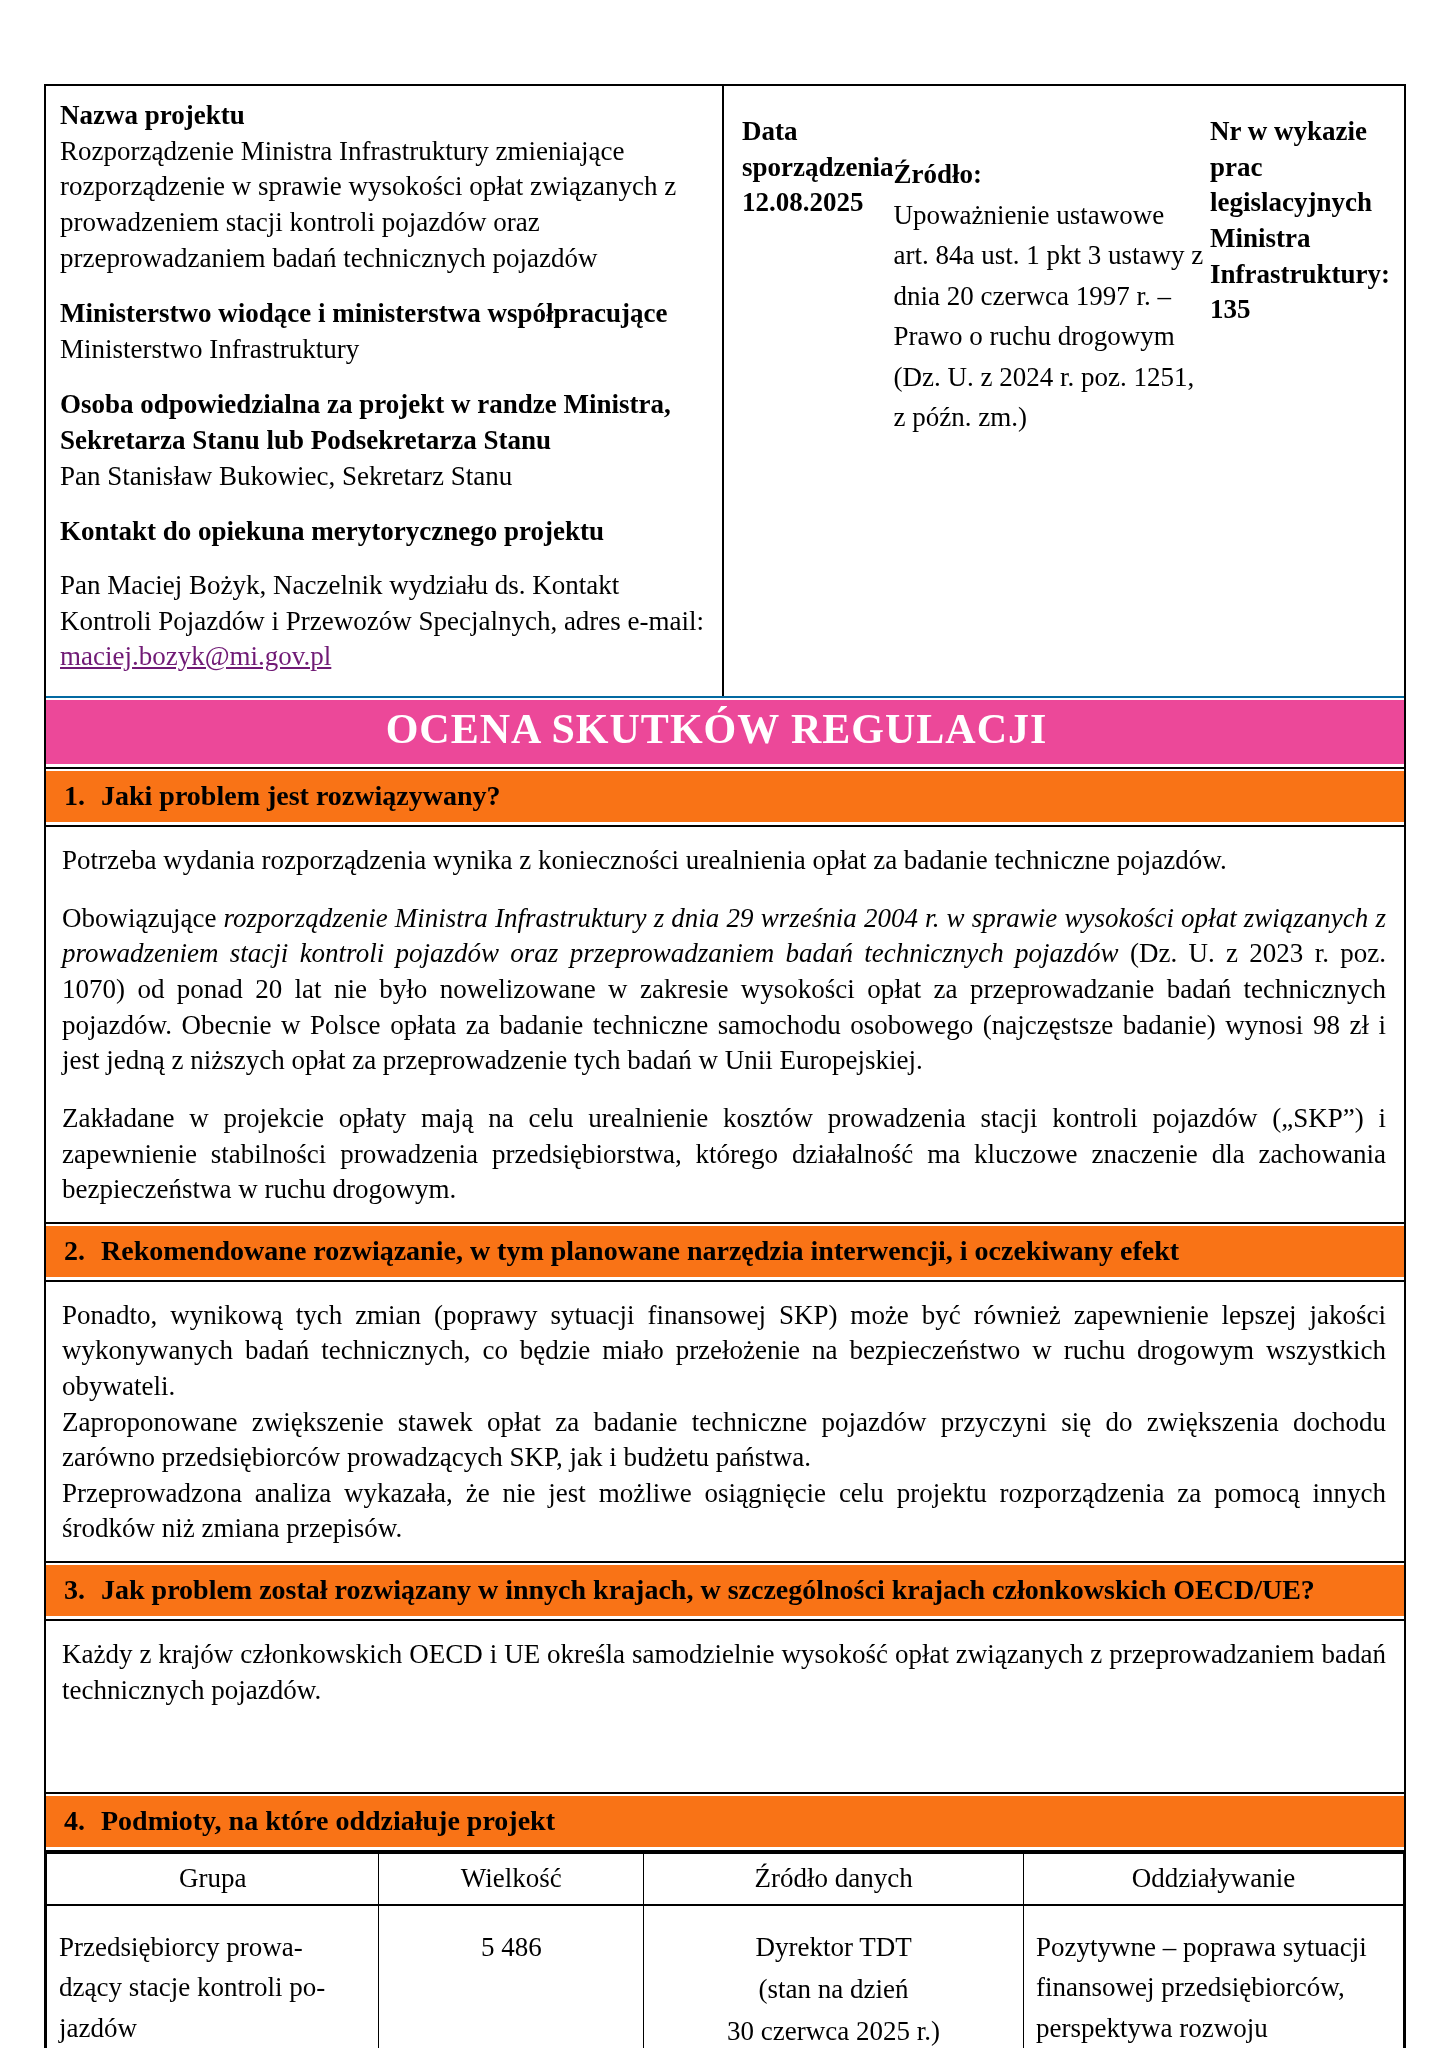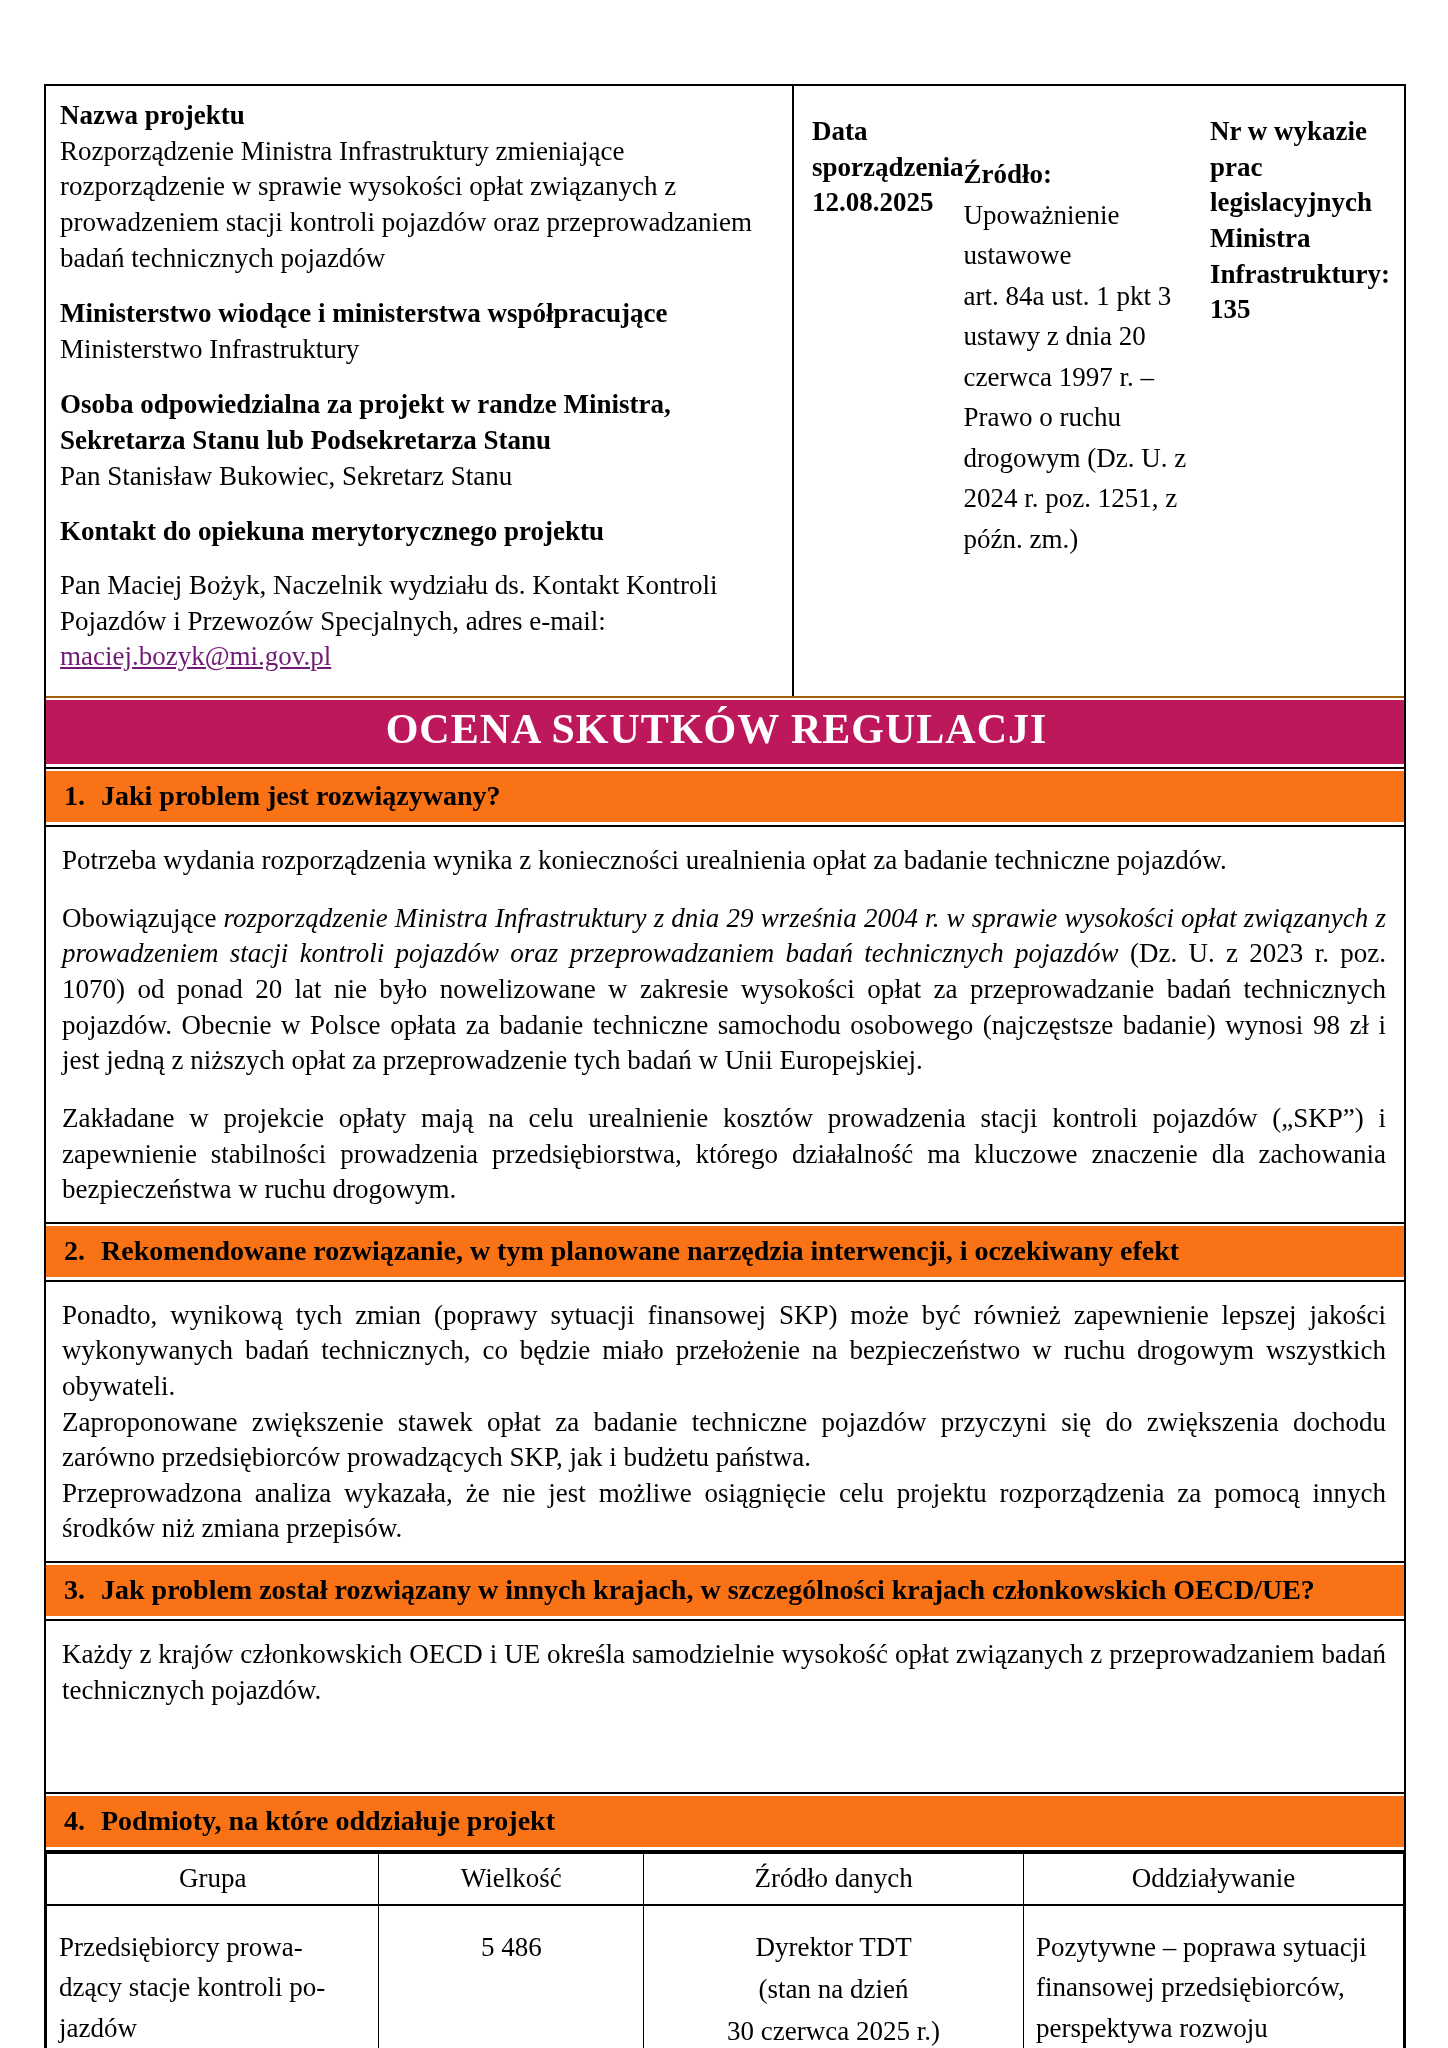--- a/index.html
+++ b/index.html
@@ -11,42 +11,42 @@
     font-size:27px; line-height:1.32;
   }
   .doc {
     position:absolute; left:44px; top:84px; width:1362px;
     border:2px solid #000; background:#fff;
   }
 
   
   .hdr { display:flex; align-items:stretch; }
   .hdr-left {
-    width:748px; border-right:2px solid #000;
+    width:678px; border-right:2px solid #000;
     padding:12px 16px 10px 14px;
   }
   .hdr-right {
     flex:1; display:flex; flex-direction:row;
     padding:28px 14px 10px 18px;
   }
   .b { font-weight:bold; }
   .blk { margin-bottom:20px; }
   .blk:last-child { margin-bottom:11px; }
   .contact-label { margin-bottom:18px; }
   .src-block { margin-top:40px; }
   .hdr-spacer { flex:1; }
   .registry { margin-bottom:52px; }
   a.email {
     color:#701a75; text-decoration:underline;
   }
 
   
   .banner {
-    background:#be185d;
-    border-top:2px solid #a16207;
+    background:#ec4899;
+    border-top:2px solid #0369a1;
     text-align:center;
     padding:4px 17px 10px 0;
     box-shadow: inset 0 2px 0 #fff, inset 0 -3px 0 #fff;
   }
   .banner-title {
     color:#ffffff; font-weight:bold; font-size:42px; letter-spacing:1px;
   }
   .sec-head {
     background:#f97316;
     border-top:2px solid #000; border-bottom:2px solid #000;

